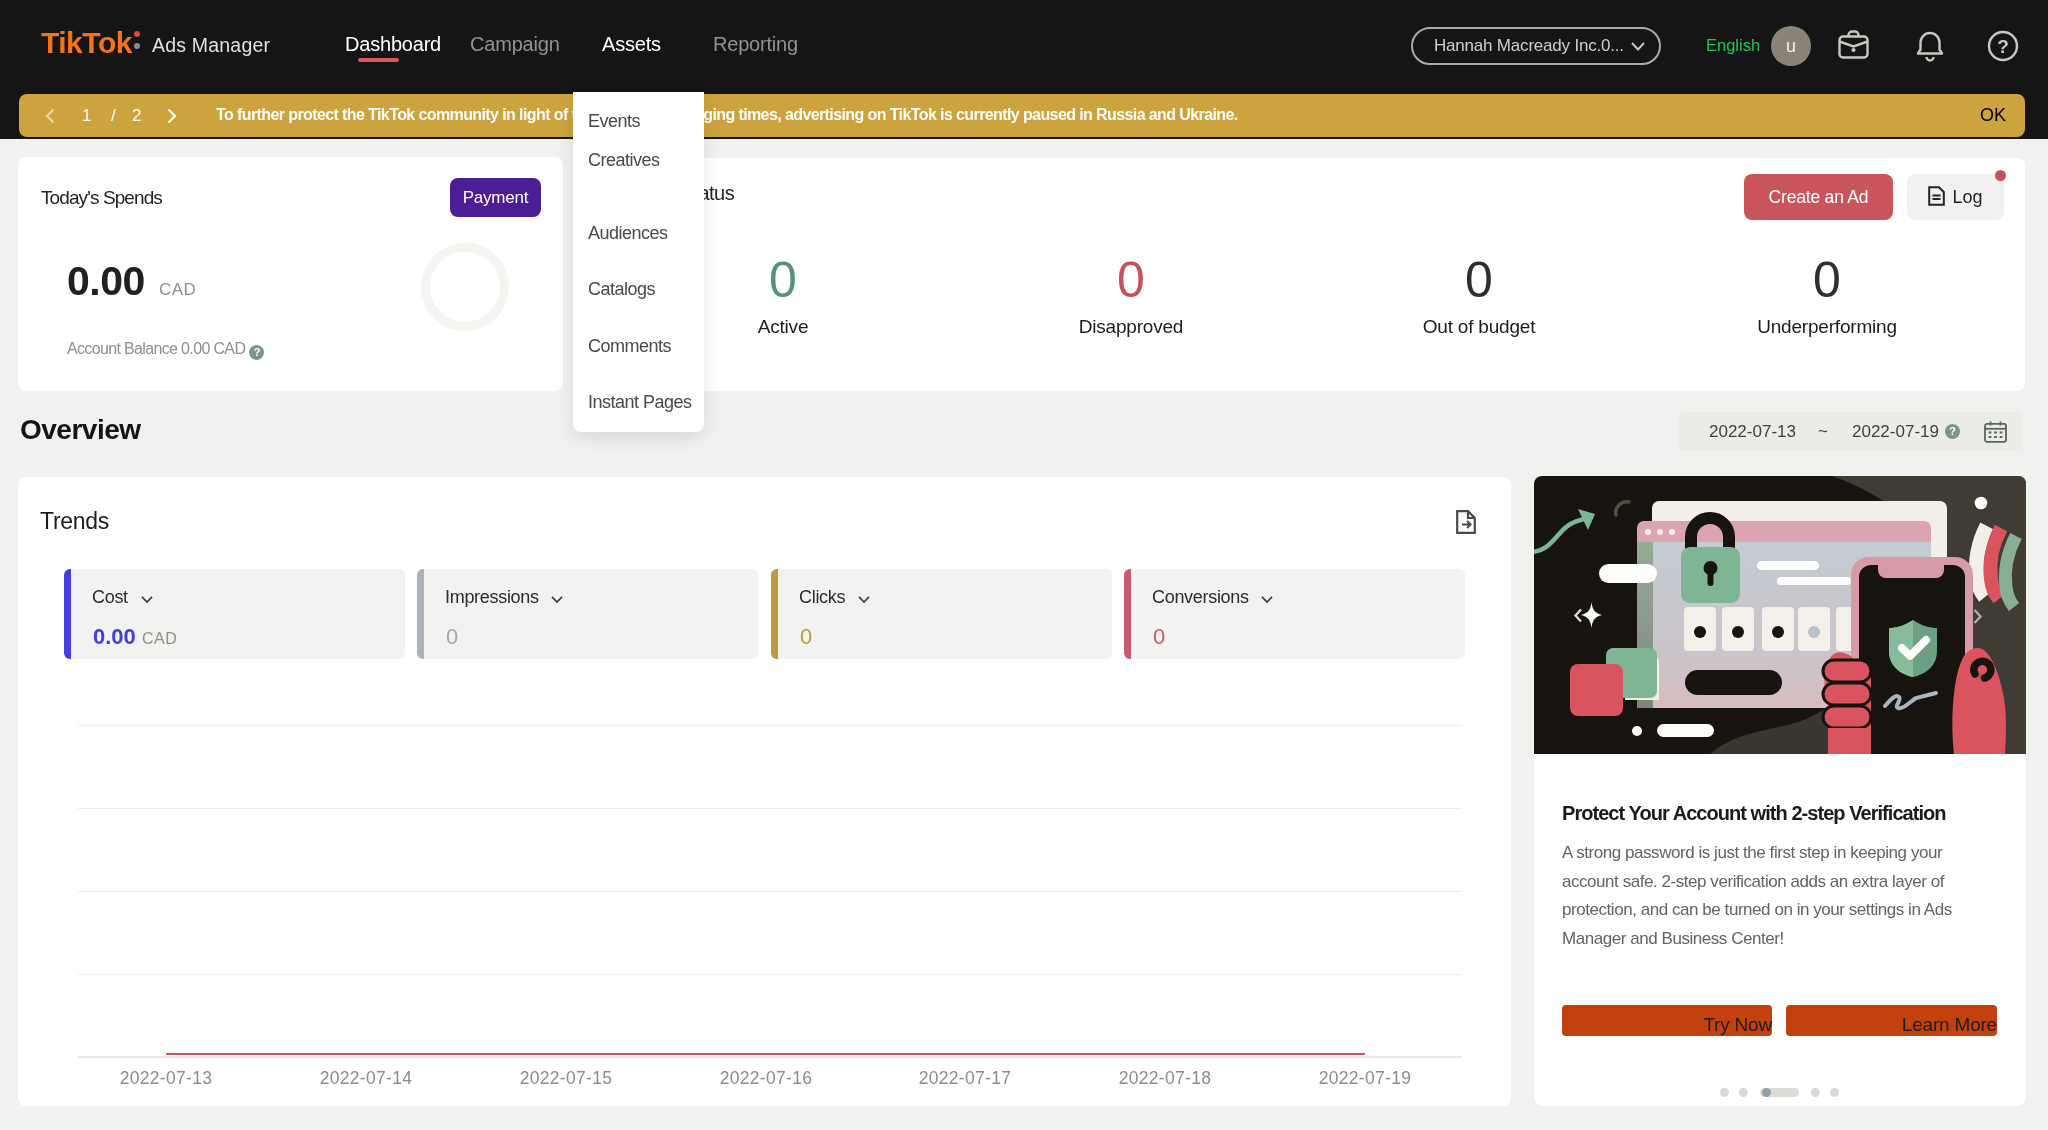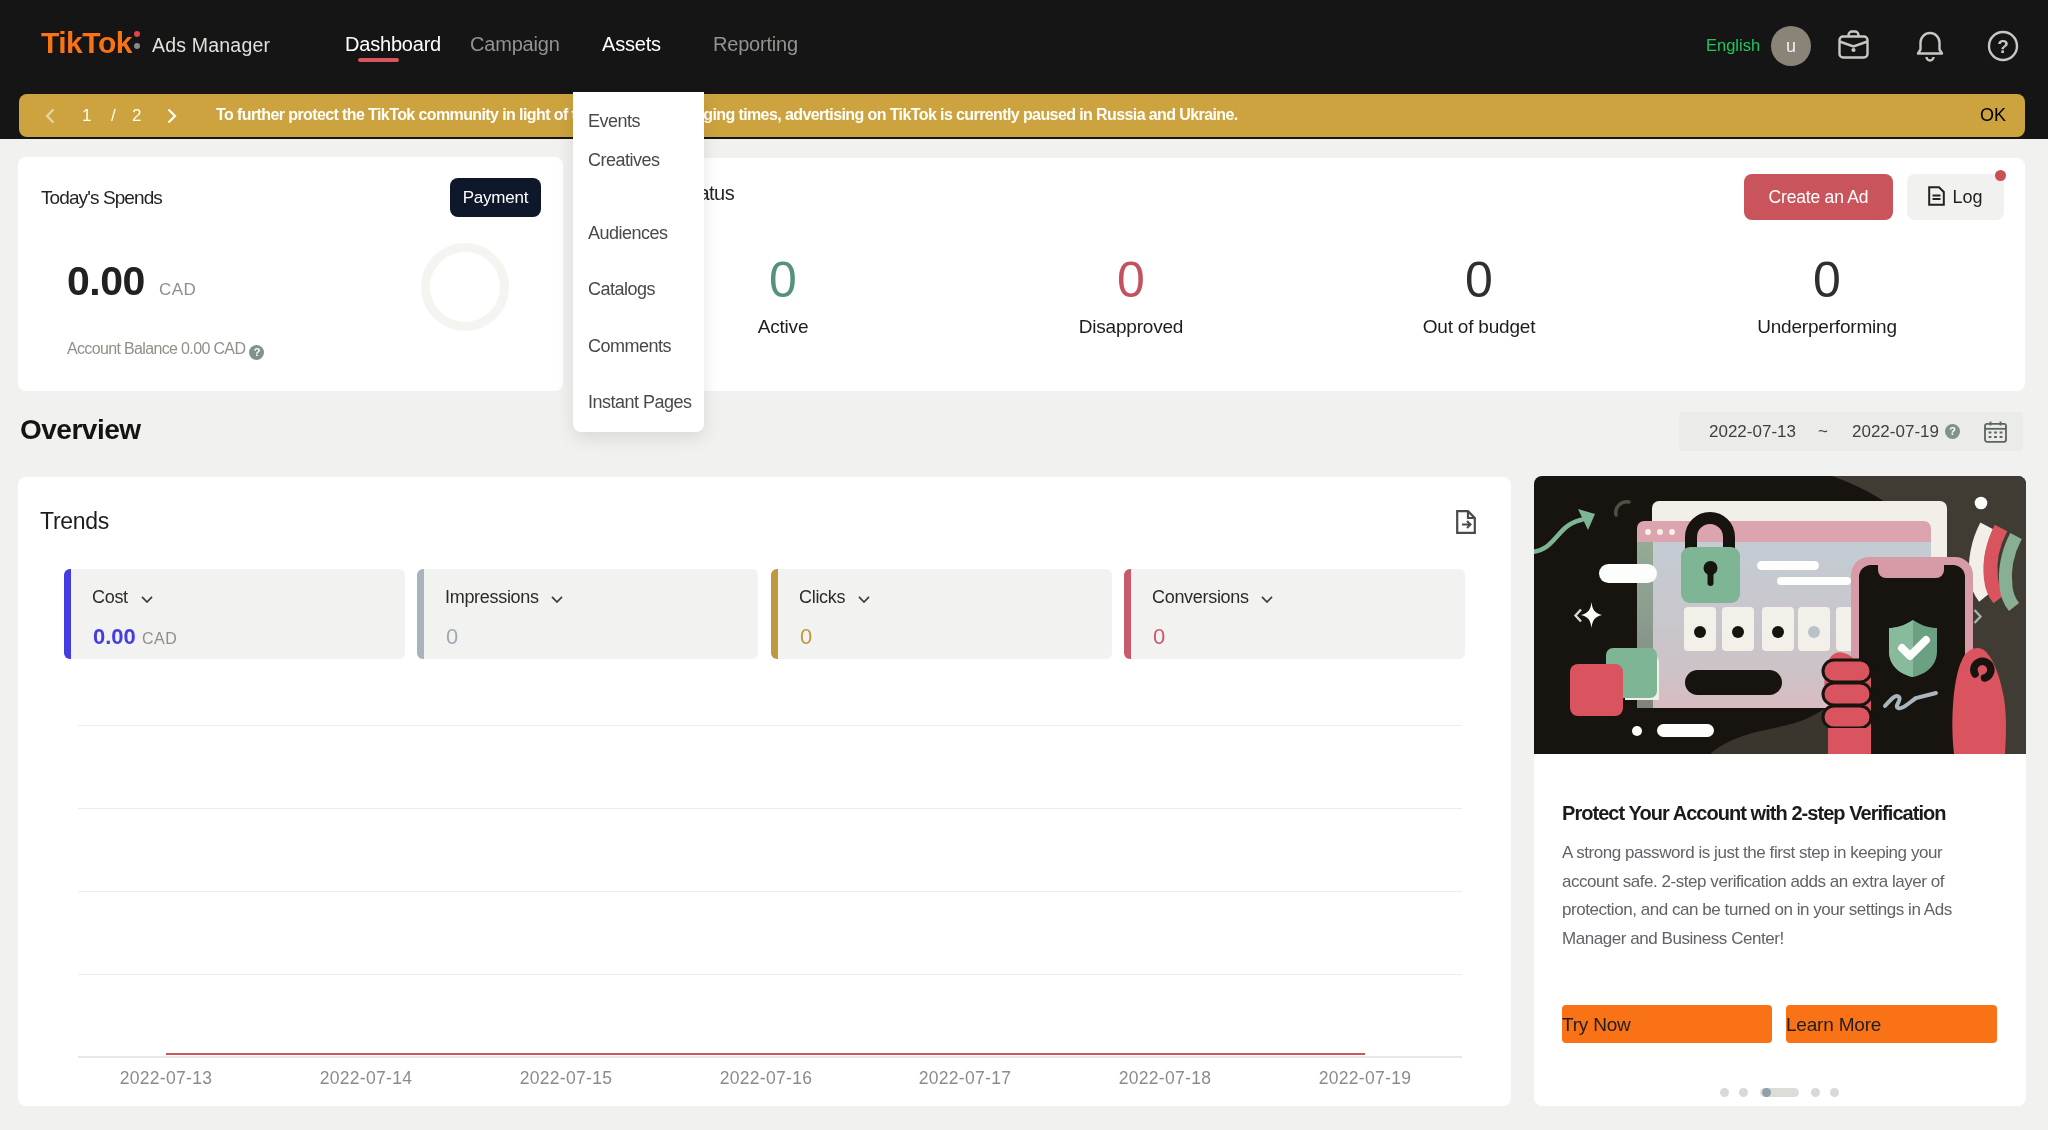--- a/index.html
+++ b/index.html
@@ -24,21 +24,21 @@
   
   #banner { position:absolute; left:19px; top:94px; width:2006px; height:43px; background:#cda33f; border-radius:8px; color:#fdfcf8; }
   #banner .pg { position:absolute; top:0; height:43px; line-height:43px; font-size:17px; color:#fffdf6; }
   #bmsg { position:absolute; left:197px; top:0; height:43px; line-height:42px; font-size:16px; letter-spacing:-0.6px; color:#fffefa; font-weight:bold; }
   #bok { position:absolute; left:1961px; top:0; height:43px; line-height:42px; font-size:18px; color:#000000; }
   
   .card { position:absolute; background:#fff; border-radius:8px; }
   #card1 { left:18px; top:157px; width:545px; height:234px; }
   #card2 { left:583px; top:158px; width:1442px; height:233px; }
   #tsp { position:absolute; left:41px; top:187px; font-size:19px; font-weight:500; color:#242424; letter-spacing:-0.9px; }
-  #paybtn { position:absolute; left:450px; top:178px; width:91px; height:39px; background:#0f172a; border-radius:8px; color:#fff; font-size:17px; text-align:center; line-height:39px; letter-spacing:-0.2px; }
+  #paybtn { position:absolute; left:450px; top:178px; width:91px; height:39px; background:#4c1d95; border-radius:8px; color:#fff; font-size:17px; text-align:center; line-height:39px; letter-spacing:-0.2px; }
   #bigval { position:absolute; left:67px; top:258px; font-size:41px; font-weight:600; color:#21211f; letter-spacing:-0.5px; }
   #bigcad { position:absolute; left:159px; top:280px; font-size:17px; color:#8e9187; letter-spacing:0.5px; }
   #acctbal { position:absolute; left:67px; top:340px; font-size:16px; color:#8e9187; letter-spacing:-0.65px; }
   .qcirc { display:inline-block; width:15px; height:15px; border-radius:50%; background:#7e948a; color:#fff; font-size:11px; text-align:center; line-height:15px; vertical-align:-2px; margin-left:4px; font-weight:bold; }
   #donut { position:absolute; left:421px; top:243px; width:88px; height:88px; border-radius:50%; border:9px solid #f5f4f1; }
   #adstatus { position:absolute; left:652px; top:182px; font-size:20px; font-weight:500; color:#242424; letter-spacing:-0.5px; }
   .statcol { position:absolute; top:256px; width:200px; text-align:center; }
   .statcol .num { font-size:50px; line-height:48px; }
   .statcol .lbl { font-size:19px; color:#1d1d1d; margin-top:12px; letter-spacing:-0.2px; }
   #createbtn { position:absolute; left:1744px; top:174px; width:149px; height:46px; background:#c9545c; border-radius:8px; color:#fff; font-size:17.5px; text-align:center; line-height:46px; letter-spacing:-0.2px; }
@@ -62,37 +62,42 @@
   
   .gline { position:absolute; left:78px; width:1384px; height:0; border-top:1px solid #ececea; }
   #axis { position:absolute; left:78px; top:1056px; width:1384px; border-top:2px solid #e8e8e6; }
   #redline { position:absolute; left:166px; top:1053px; width:1199px; border-top:2px solid #cf5661; }
   .xlab { position:absolute; top:1068px; width:200px; text-align:center; font-size:17.5px; color:#8b8b8b; letter-spacing:0.3px; }
   
   #rcard { left:1534px; top:476px; width:492px; height:630px; }
   #illu { position:absolute; left:1534px; top:476px; width:492px; height:278px; border-radius:8px 8px 0 0; overflow:hidden; }
   #rtitle { position:absolute; left:1562px; top:802px; font-size:20px; font-weight:bold; color:#1b1b1b; letter-spacing:-0.95px; }
   #rbody { position:absolute; left:1562px; top:839px; width:425px; font-size:17px; line-height:28.7px; color:#606368; letter-spacing:-0.45px; }
-  .rbtn { position:absolute; top:1005px; height:38px; background:#f97316; border-radius:4px; font-size:19px; color:#1f1f1f; text-align:left; line-height:39px; letter-spacing:-0.2px; }
+  .rbtn { position:absolute; top:1005px; height:31px; background:#c2410c; border-radius:4px; font-size:19px; color:#1f1f1f; text-align:right; line-height:39px; letter-spacing:-0.2px; }
   #trynow { left:1562px; width:210px; }
   #learnmore { left:1786px; width:211px; }
   .cdot { position:absolute; top:1088px; width:9px; height:9px; border-radius:50%; background:#d9d9d6; }
   #cpill { position:absolute; left:1760px; top:1088px; width:39px; height:9px; border-radius:5px; background:#dcdcd9; }
   #cpill i { position:absolute; left:2px; top:0px; width:9px; height:9px; border-radius:50%; background:#8fa0aa; }
 </style>
 </head>
 <body>
   <div id="header">
     <div id="logo">TikTok<span class="dots"><i class="d1"></i><i class="d2"></i></span></div>
     <div id="adsmgr">Ads Manager</div>
     <div class="navitem on" style="left:345px;">Dashboard</div>
     <div class="navitem" style="left:470px;">Campaign</div>
     <div class="navitem on" style="left:602px;">Assets</div>
     <div class="navitem" style="left:713px;">Reporting</div>
     <div id="nav-underline"></div>
+    <div id="acctpill">Hannah Macready Inc.0...
+      <svg width="14" height="9" viewBox="0 0 14 9">
+        <path d="M1 1 L7 7.5 L13 1" fill="none" stroke="#c3c6bd" stroke-width="2"></path>
+      </svg>
+    </div>
     <div id="lang">English</div>
     <div id="avatar">u</div>
     <svg class="navicon" style="left:1838px;" width="31" height="30" viewBox="0 0 31 30">
       <rect x="1.5" y="6.5" width="28" height="21" rx="3.5" fill="none" stroke="#c6c9c1" stroke-width="2.4"></rect>
       <path d="M10.5 6 V5 a3.5 3.5 0 0 1 3.5-3.5 h3 a3.5 3.5 0 0 1 3.5 3.5 v1" fill="none" stroke="#c6c9c1" stroke-width="2.4"></path>
       <path d="M1.5 11.5 L15.5 16.5 L29.5 11.5" fill="none" stroke="#c6c9c1" stroke-width="2.4"></path>
       <circle cx="15.5" cy="20" r="2.1" fill="#c6c9c1"></circle>
     </svg>
     <svg class="navicon" style="left:1915px;" width="30" height="32" viewBox="0 0 30 32">
       <path d="M15 3 a9.5 9.5 0 0 1 9.5 9.5 v7 l2.5 4 H3 l2.5-4 v-7 A9.5 9.5 0 0 1 15 3 Z" fill="none" stroke="#c6c9c1" stroke-width="2.4" stroke-linejoin="round"></path>

